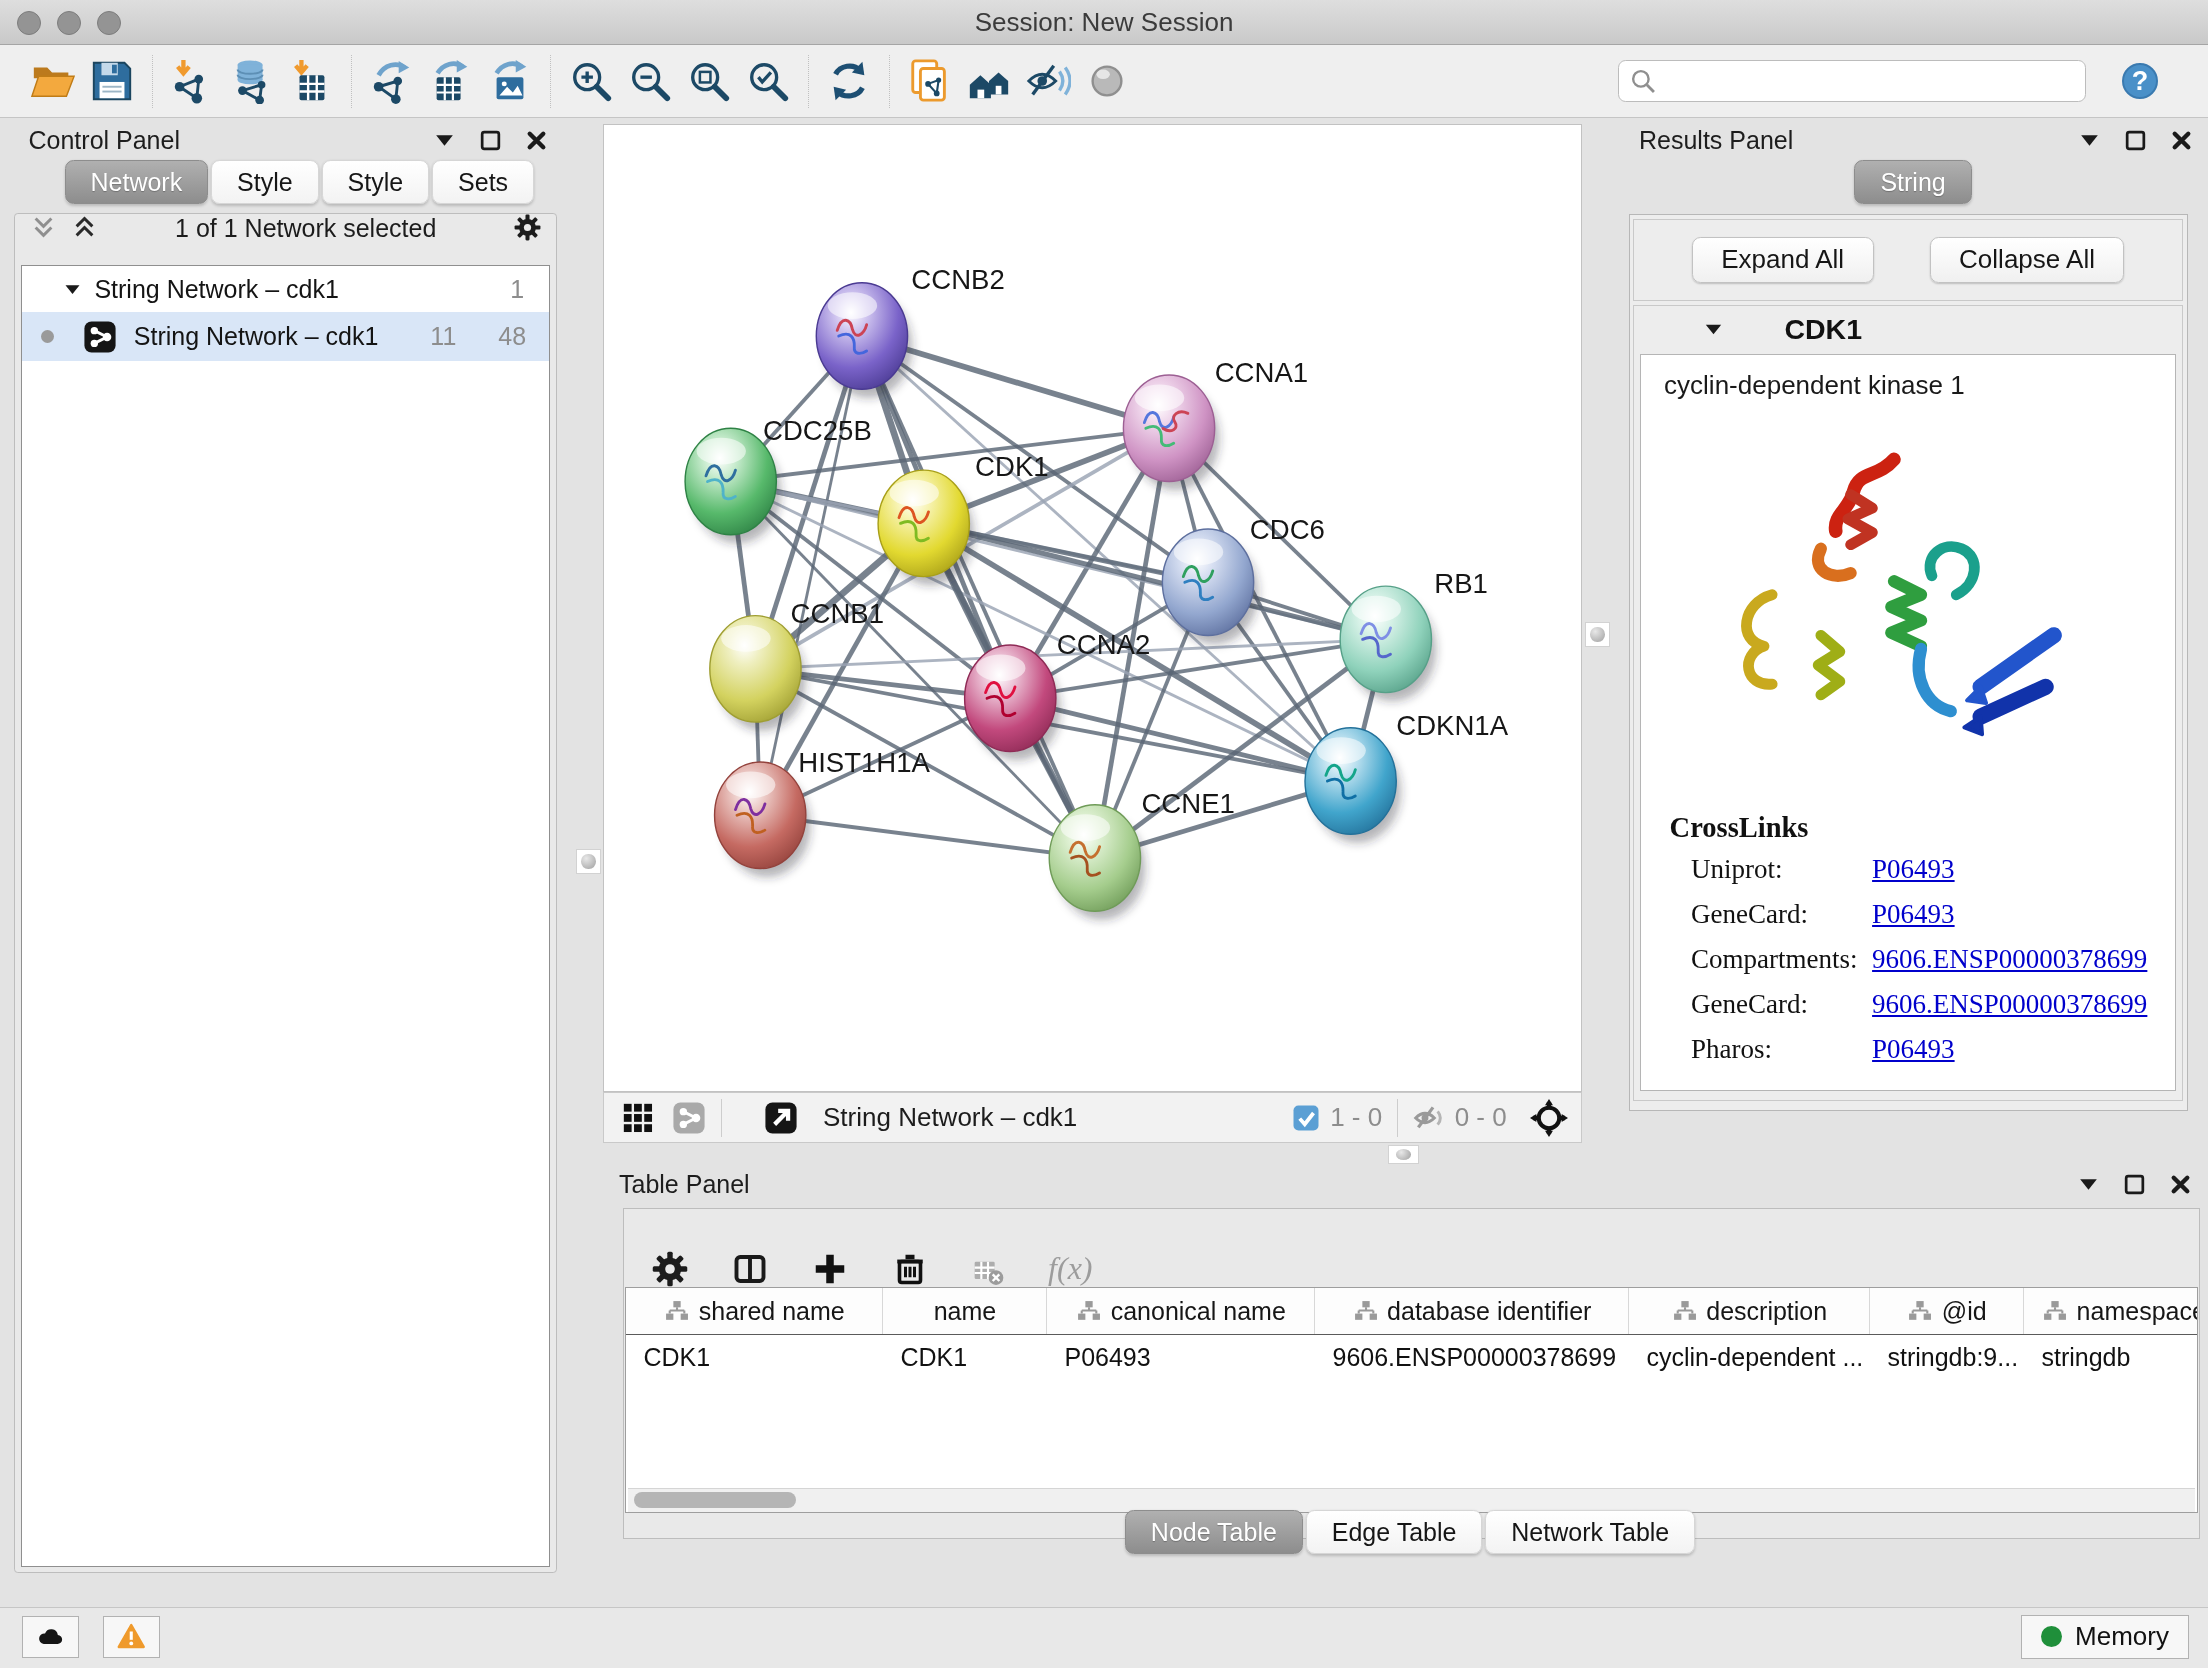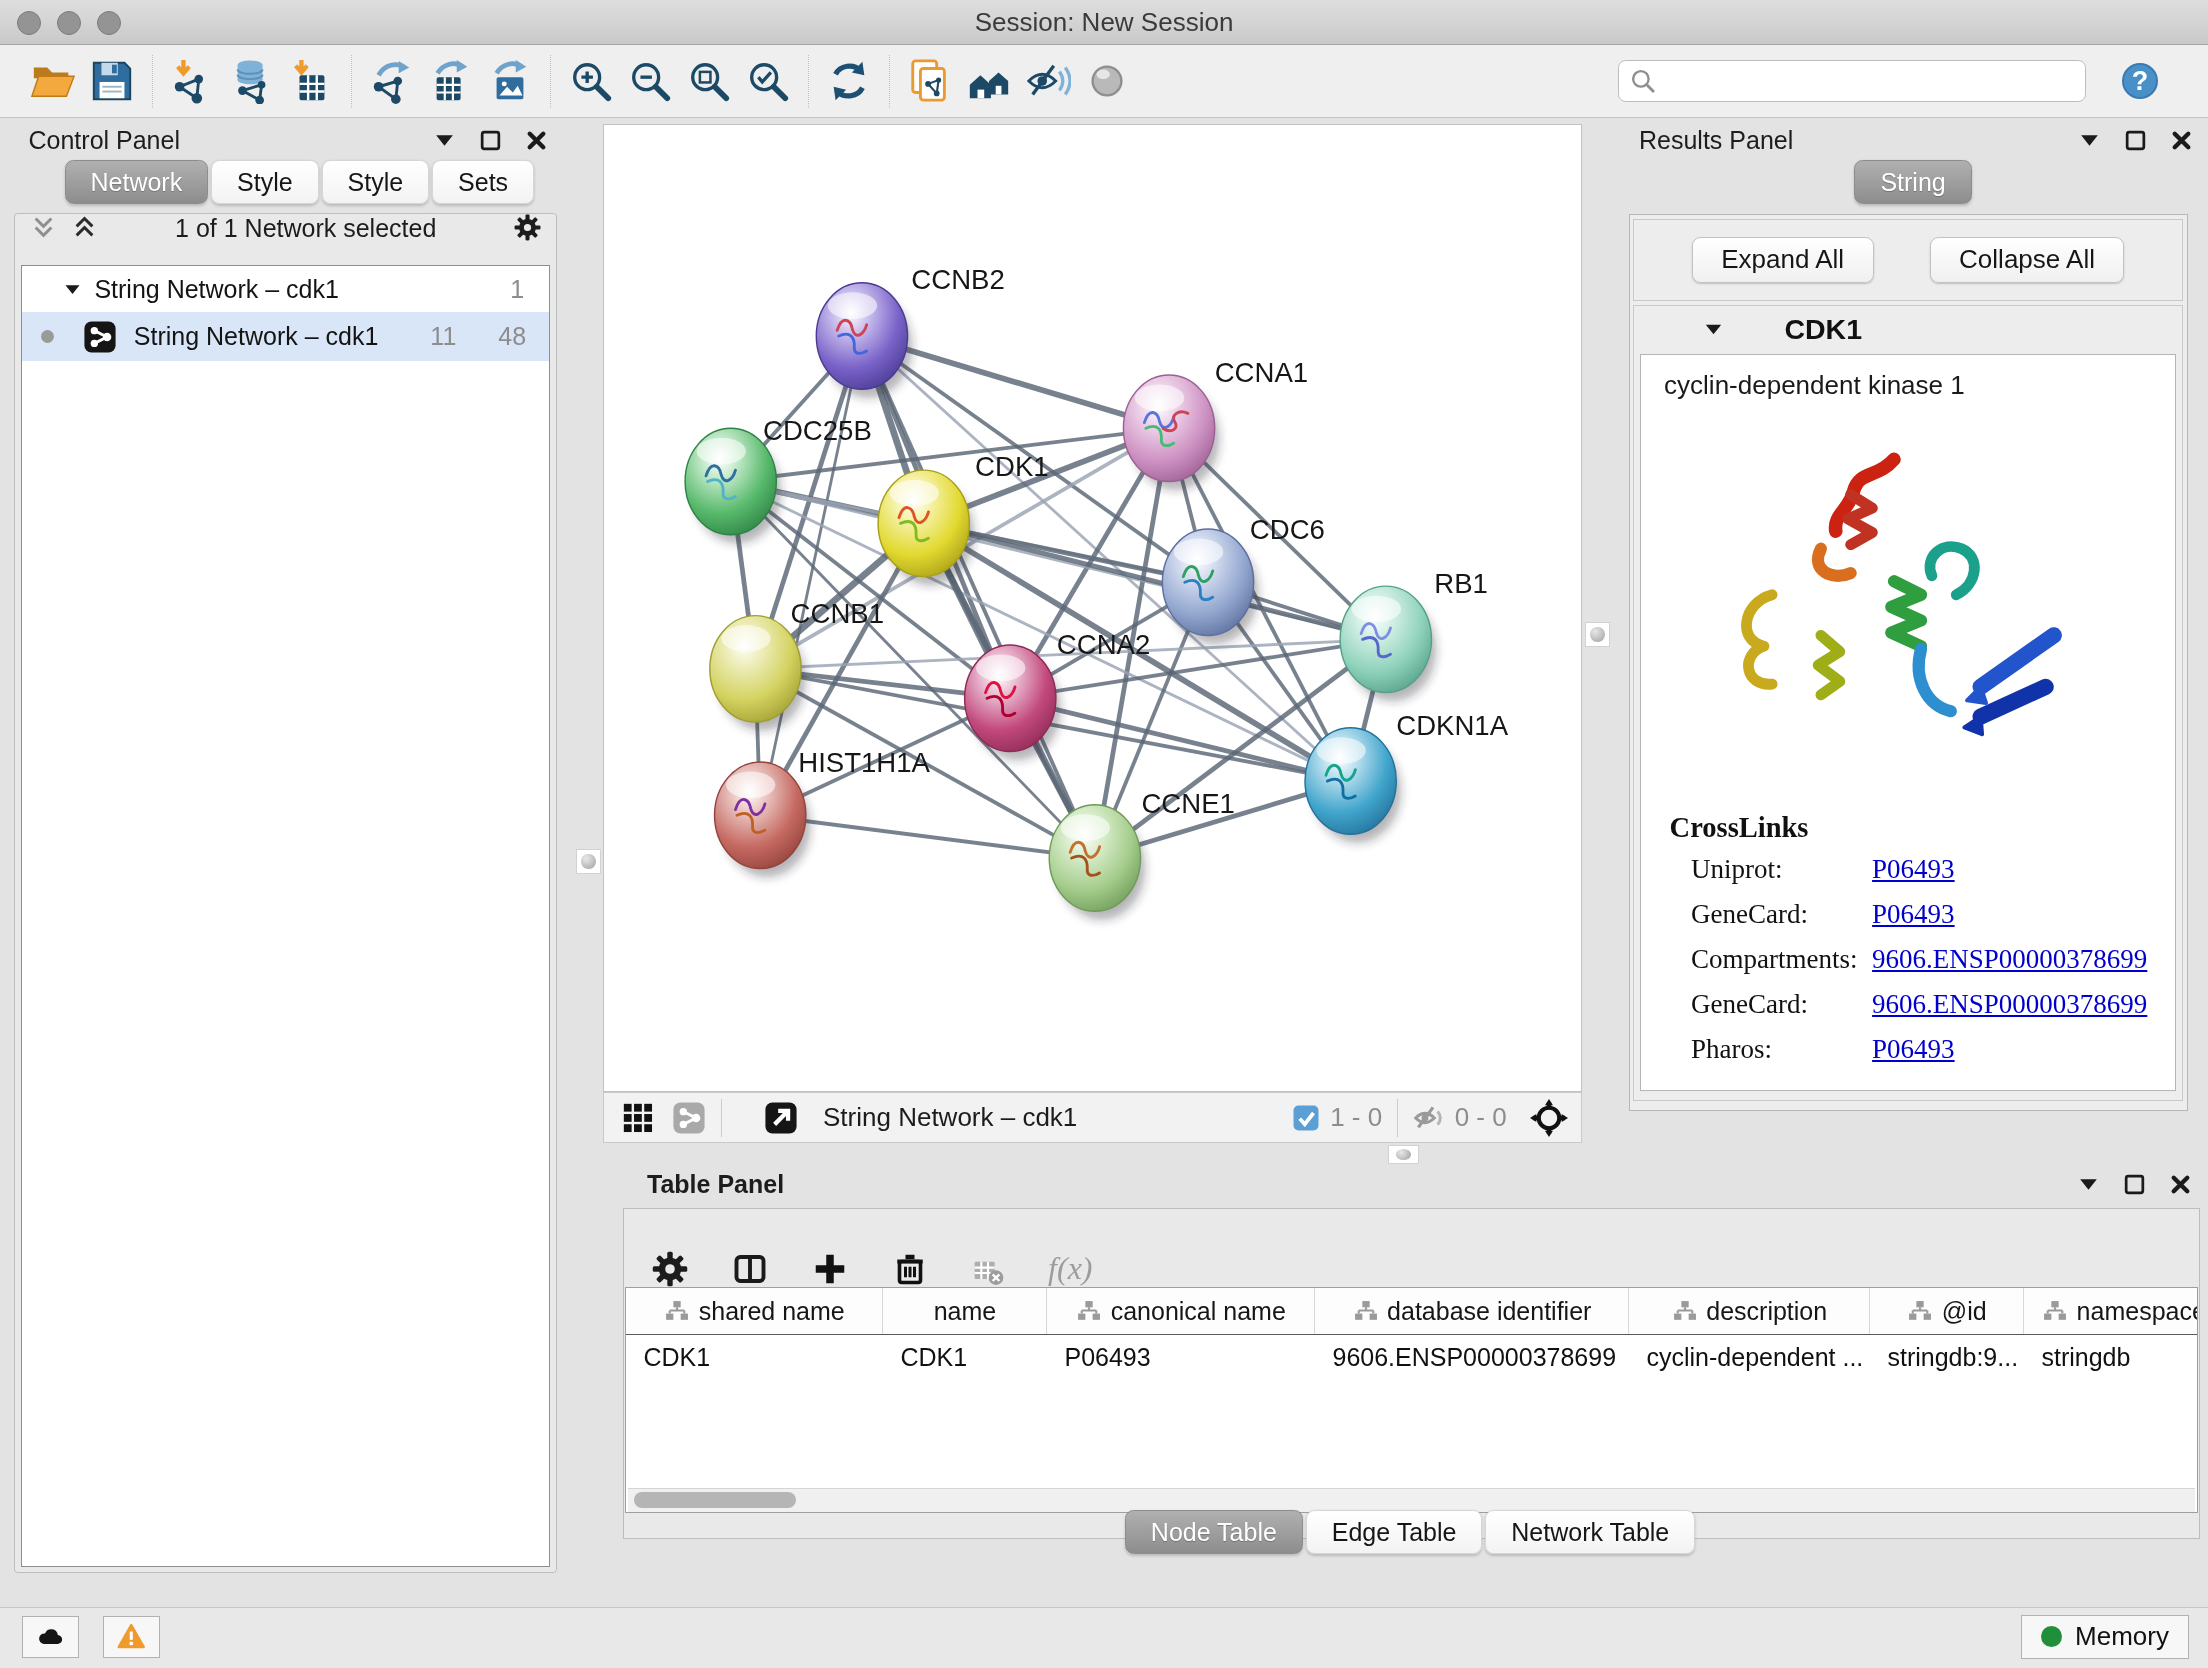--- a/index.html
+++ b/index.html
@@ -857,21 +857,21 @@
             <span class="xl-label">Pharos:</span>
             <span class="xl-value">P06493</span>
           </div>
         </div>
       </div>
     </div>
   </div>
 
   <div id="table-panel">
     <div class="panel-header">
-      <div class="panel-title" style="margin-left:32px;font-weight:bold;">Table Panel</div>
+      <div class="panel-title" style="margin-left:4px;">Table Panel</div>
       <div class="panel-icons">
         <svg viewBox="0 0 26 26" width="25" height="25">
             <use href="#i-caret"></use>
           </svg>
         <svg viewBox="0 0 26 26" width="25" height="25">
             <use href="#i-float"></use>
           </svg>
         <svg viewBox="0 0 26 26" width="25" height="25">
             <use href="#i-close"></use>
           </svg>

